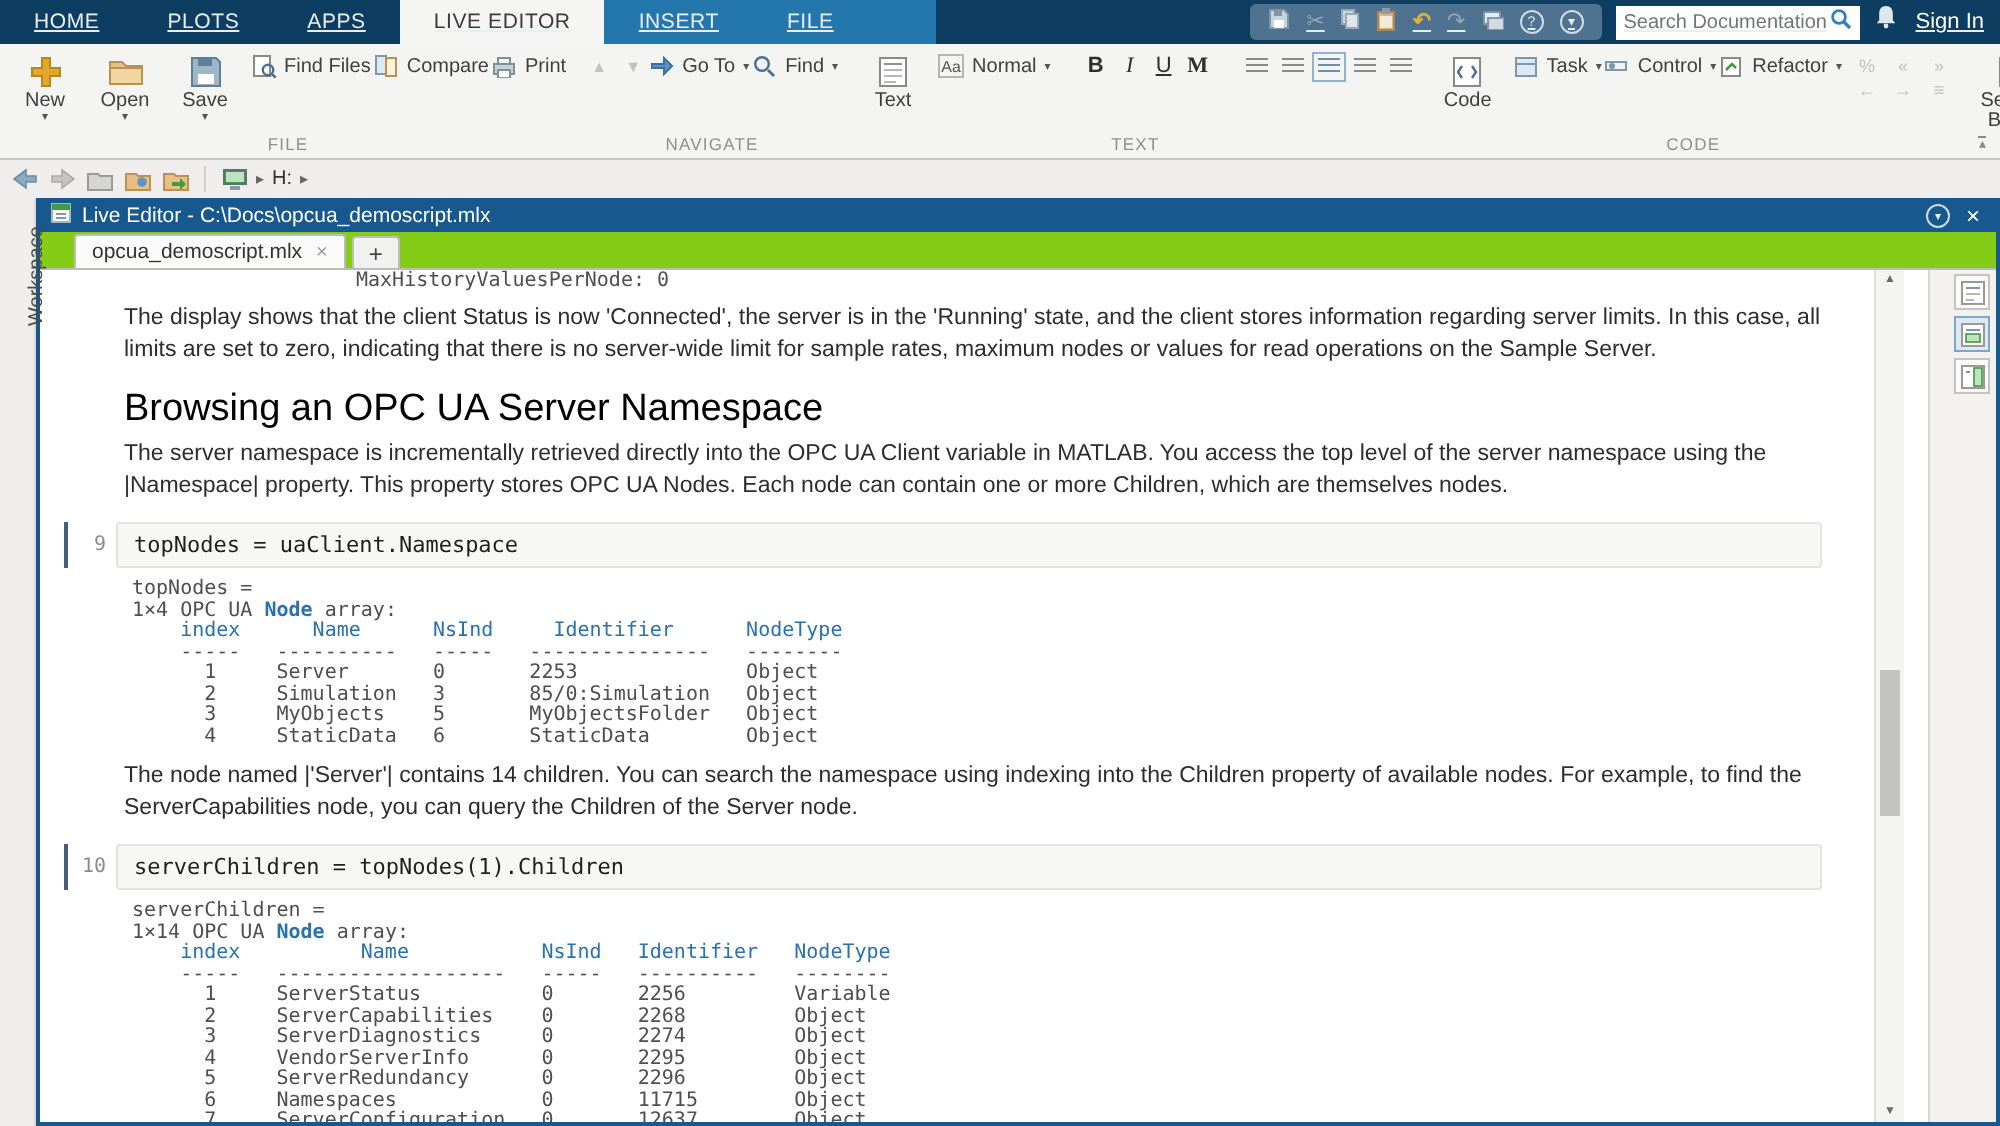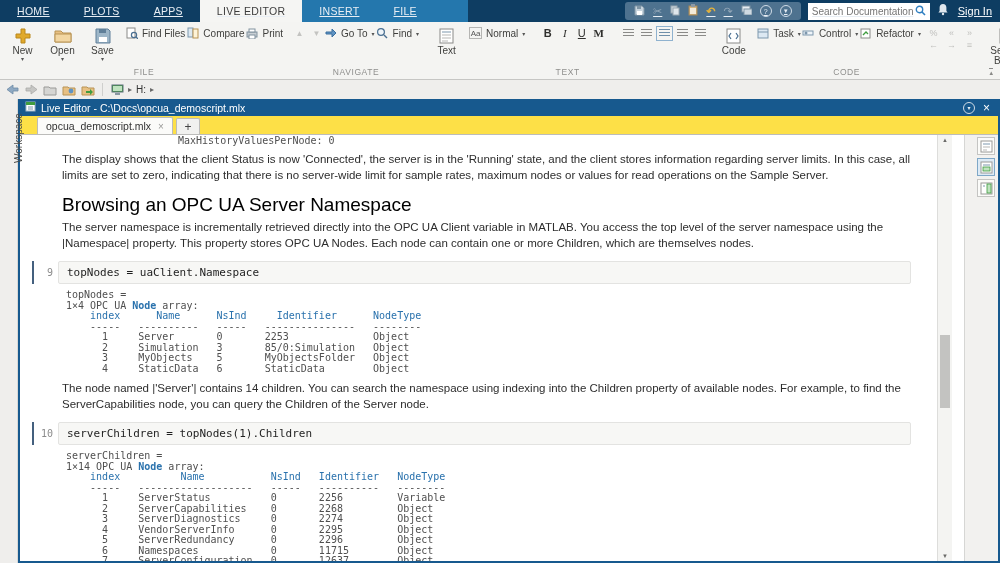--- a/index.html
+++ b/index.html
@@ -52,21 +52,21 @@
   
   .main { display:flex; height:464px; }
   .ws-strip { width:18px; background:#efeeec; border-right:1px solid #d8d8d6; position:relative; flex:none; }
   .ws-label { position:absolute; top:64px; left:13px; transform:rotate(-90deg); transform-origin:top left; white-space:nowrap; font-size:10px; color:#4a4a48; }
 
   .editor { flex:1; min-width:0; display:flex; flex-direction:column; border-left:2px solid #17598e; border-right:2px solid #17598e; border-bottom:2px solid #17598e; background:#fff; }
   .doc-titlebar { height:17px; background:#17598e; display:flex; align-items:center; color:#fff; font-size:10.5px; padding:0 5px; gap:5px; flex:none; }
   .doc-title { flex:1; white-space:nowrap; overflow:hidden; }
   .tb-circle { width:12px; height:12px; border:1px solid #cfdbe6; border-radius:50%; display:flex; align-items:center; justify-content:center; font-size:6px; color:#eaf1f7; }
   .tb-close { font-size:12px; color:#fff; padding:0 3px; line-height:1; }
-  .doc-tabs { height:19px; background:#fde047; display:flex; align-items:flex-end; padding-left:17px; border-bottom:1px solid #bcbcba; flex:none; }
+  .doc-tabs { height:19px; background:#84cc16; display:flex; align-items:flex-end; padding-left:17px; border-bottom:1px solid #bcbcba; flex:none; }
   .dtab { height:17px; background:#fbfbf9; border:1px solid #bcbcba; border-bottom:0; display:flex; align-items:center; gap:7px; padding:0 8px; font-size:10.5px; color:#333; border-radius:2px 2px 0 0; }
   .dtab-close { color:#9a9a98; font-size:10px; }
   .plus-tab { height:16px; width:24px; border:1px solid #bcbcba; border-bottom:0; margin-left:3px; display:flex; align-items:center; justify-content:center; background:#f1f1ef; font-size:12px; color:#444; border-radius:2px 2px 0 0; }
 
   .doc-body { flex:1; display:flex; min-height:0;gap:12px; }
   .doc-content { flex:1; min-width:0; overflow:hidden; background:#fff; }
 
   .vscroll { width:15px; background:#f4f4f2; border-left:1px solid #dddddb; position:relative; flex:none; }
   .varrow { position:absolute; left:0; right:0; text-align:center; font-size:6px; color:#6a6a68; }
   .varrow.up { top:2px; } .varrow.down { bottom:2px; }

